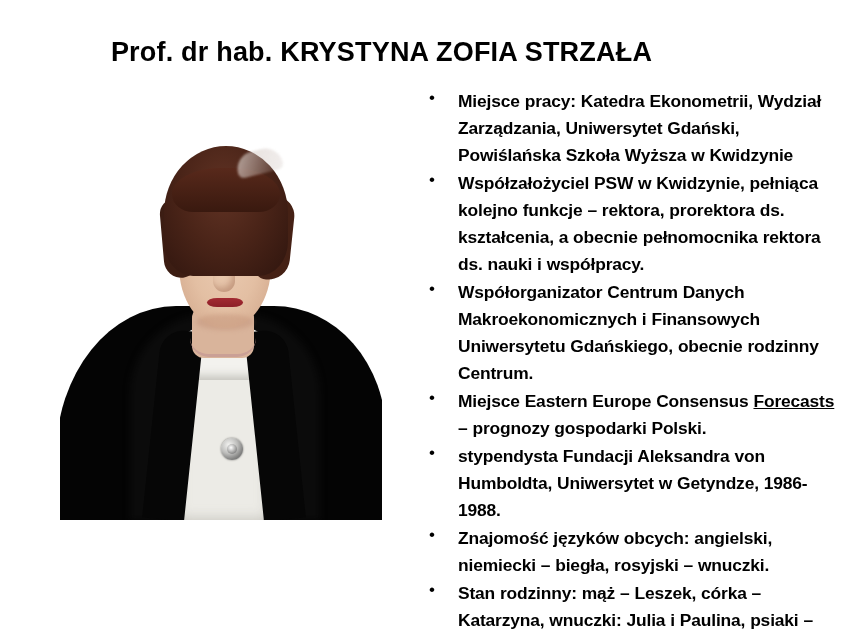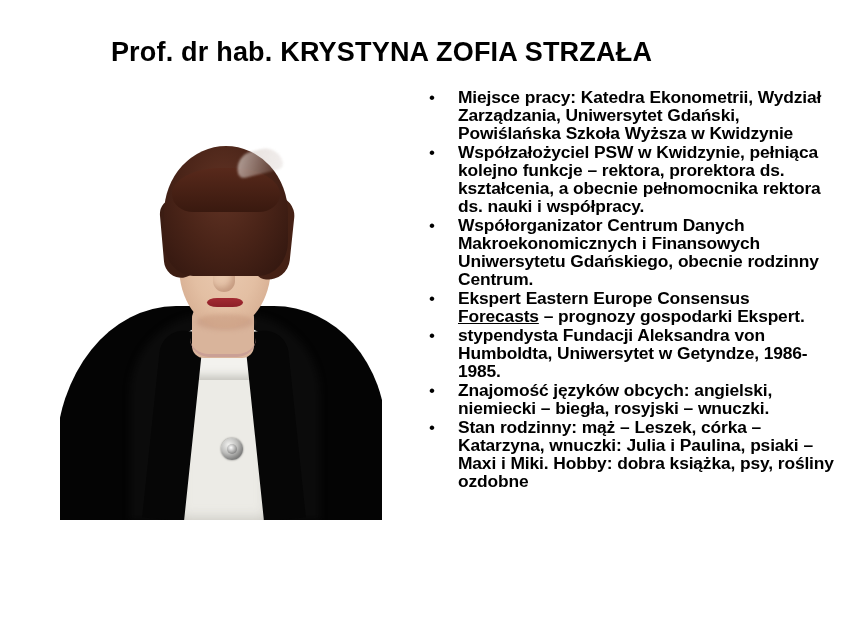--- a/index.html
+++ b/index.html
@@ -310,21 +310,21 @@
     padding-left: 9px;
     font-size: 17px;
     line-height: 19.4px;
     color: #000000;
     box-sizing: border-box;
   }
   .bullet-text {
     flex: 1 1 auto;
     font-size: 17.4px;
     font-weight: bold;
-    line-height: 18px;
+    line-height: 27px;
     color: #000000;
     letter-spacing: -0.15px;
     word-spacing: 0.2px;
   }
   .spell-error {
     text-decoration-line: underline;
     text-decoration-style: wavy;
     text-decoration-color: #e03030;
     text-decoration-thickness: 1px;
     text-underline-offset: 1px;
@@ -383,26 +383,26 @@
       <span class="bullet-text">Współzałożyciel PSW w Kwidzynie, pełniąca kolejno funkcje – rektora, prorektora ds. kształcenia, a obecnie pełnomocnika rektora ds. nauki i współpracy.</span>
     </div>
 
     <div class="bullet-item">
       <span class="bullet-marker">•</span>
       <span class="bullet-text">Współorganizator Centrum Danych Makroekonomicznych i Finansowych Uniwersytetu Gdańskiego, obecnie rodzinny Centrum.</span>
     </div>
 
     <div class="bullet-item">
       <span class="bullet-marker">•</span>
-      <span class="bullet-text"><span>Ekspert Eastern Europe Consensus </span><span class="spell-error">Forecasts</span><span> – prognozy gospodarki Ekspert.</span></span>
-    </div>
-
-    <div class="bullet-item">
-      <span class="bullet-marker">•</span>
-      <span class="bullet-text">stypendysta Fundacji Aleksandra von Humboldta, Uniwersytet w Getyndze, 1986-1985.</span>
+      <span class="bullet-text"><span>Miejsce Eastern Europe Consensus </span><span class="spell-error">Forecasts</span><span> – prognozy gospodarki Polski.</span></span>
+    </div>
+
+    <div class="bullet-item">
+      <span class="bullet-marker">•</span>
+      <span class="bullet-text">stypendysta Fundacji Aleksandra von Humboldta, Uniwersytet w Getyndze, 1986-1988.</span>
     </div>
 
     <div class="bullet-item">
       <span class="bullet-marker">•</span>
       <span class="bullet-text">Znajomość języków obcych: angielski, niemiecki – biegła, rosyjski – wnuczki.</span>
     </div>
 
     <div class="bullet-item">
       <span class="bullet-marker">•</span>
       <span class="bullet-text">Stan rodzinny: mąż – Leszek, córka – Katarzyna, wnuczki: Julia i Paulina, psiaki – Maxi i Miki. Hobby: dobra książka, psy, rośliny ozdobne</span>

